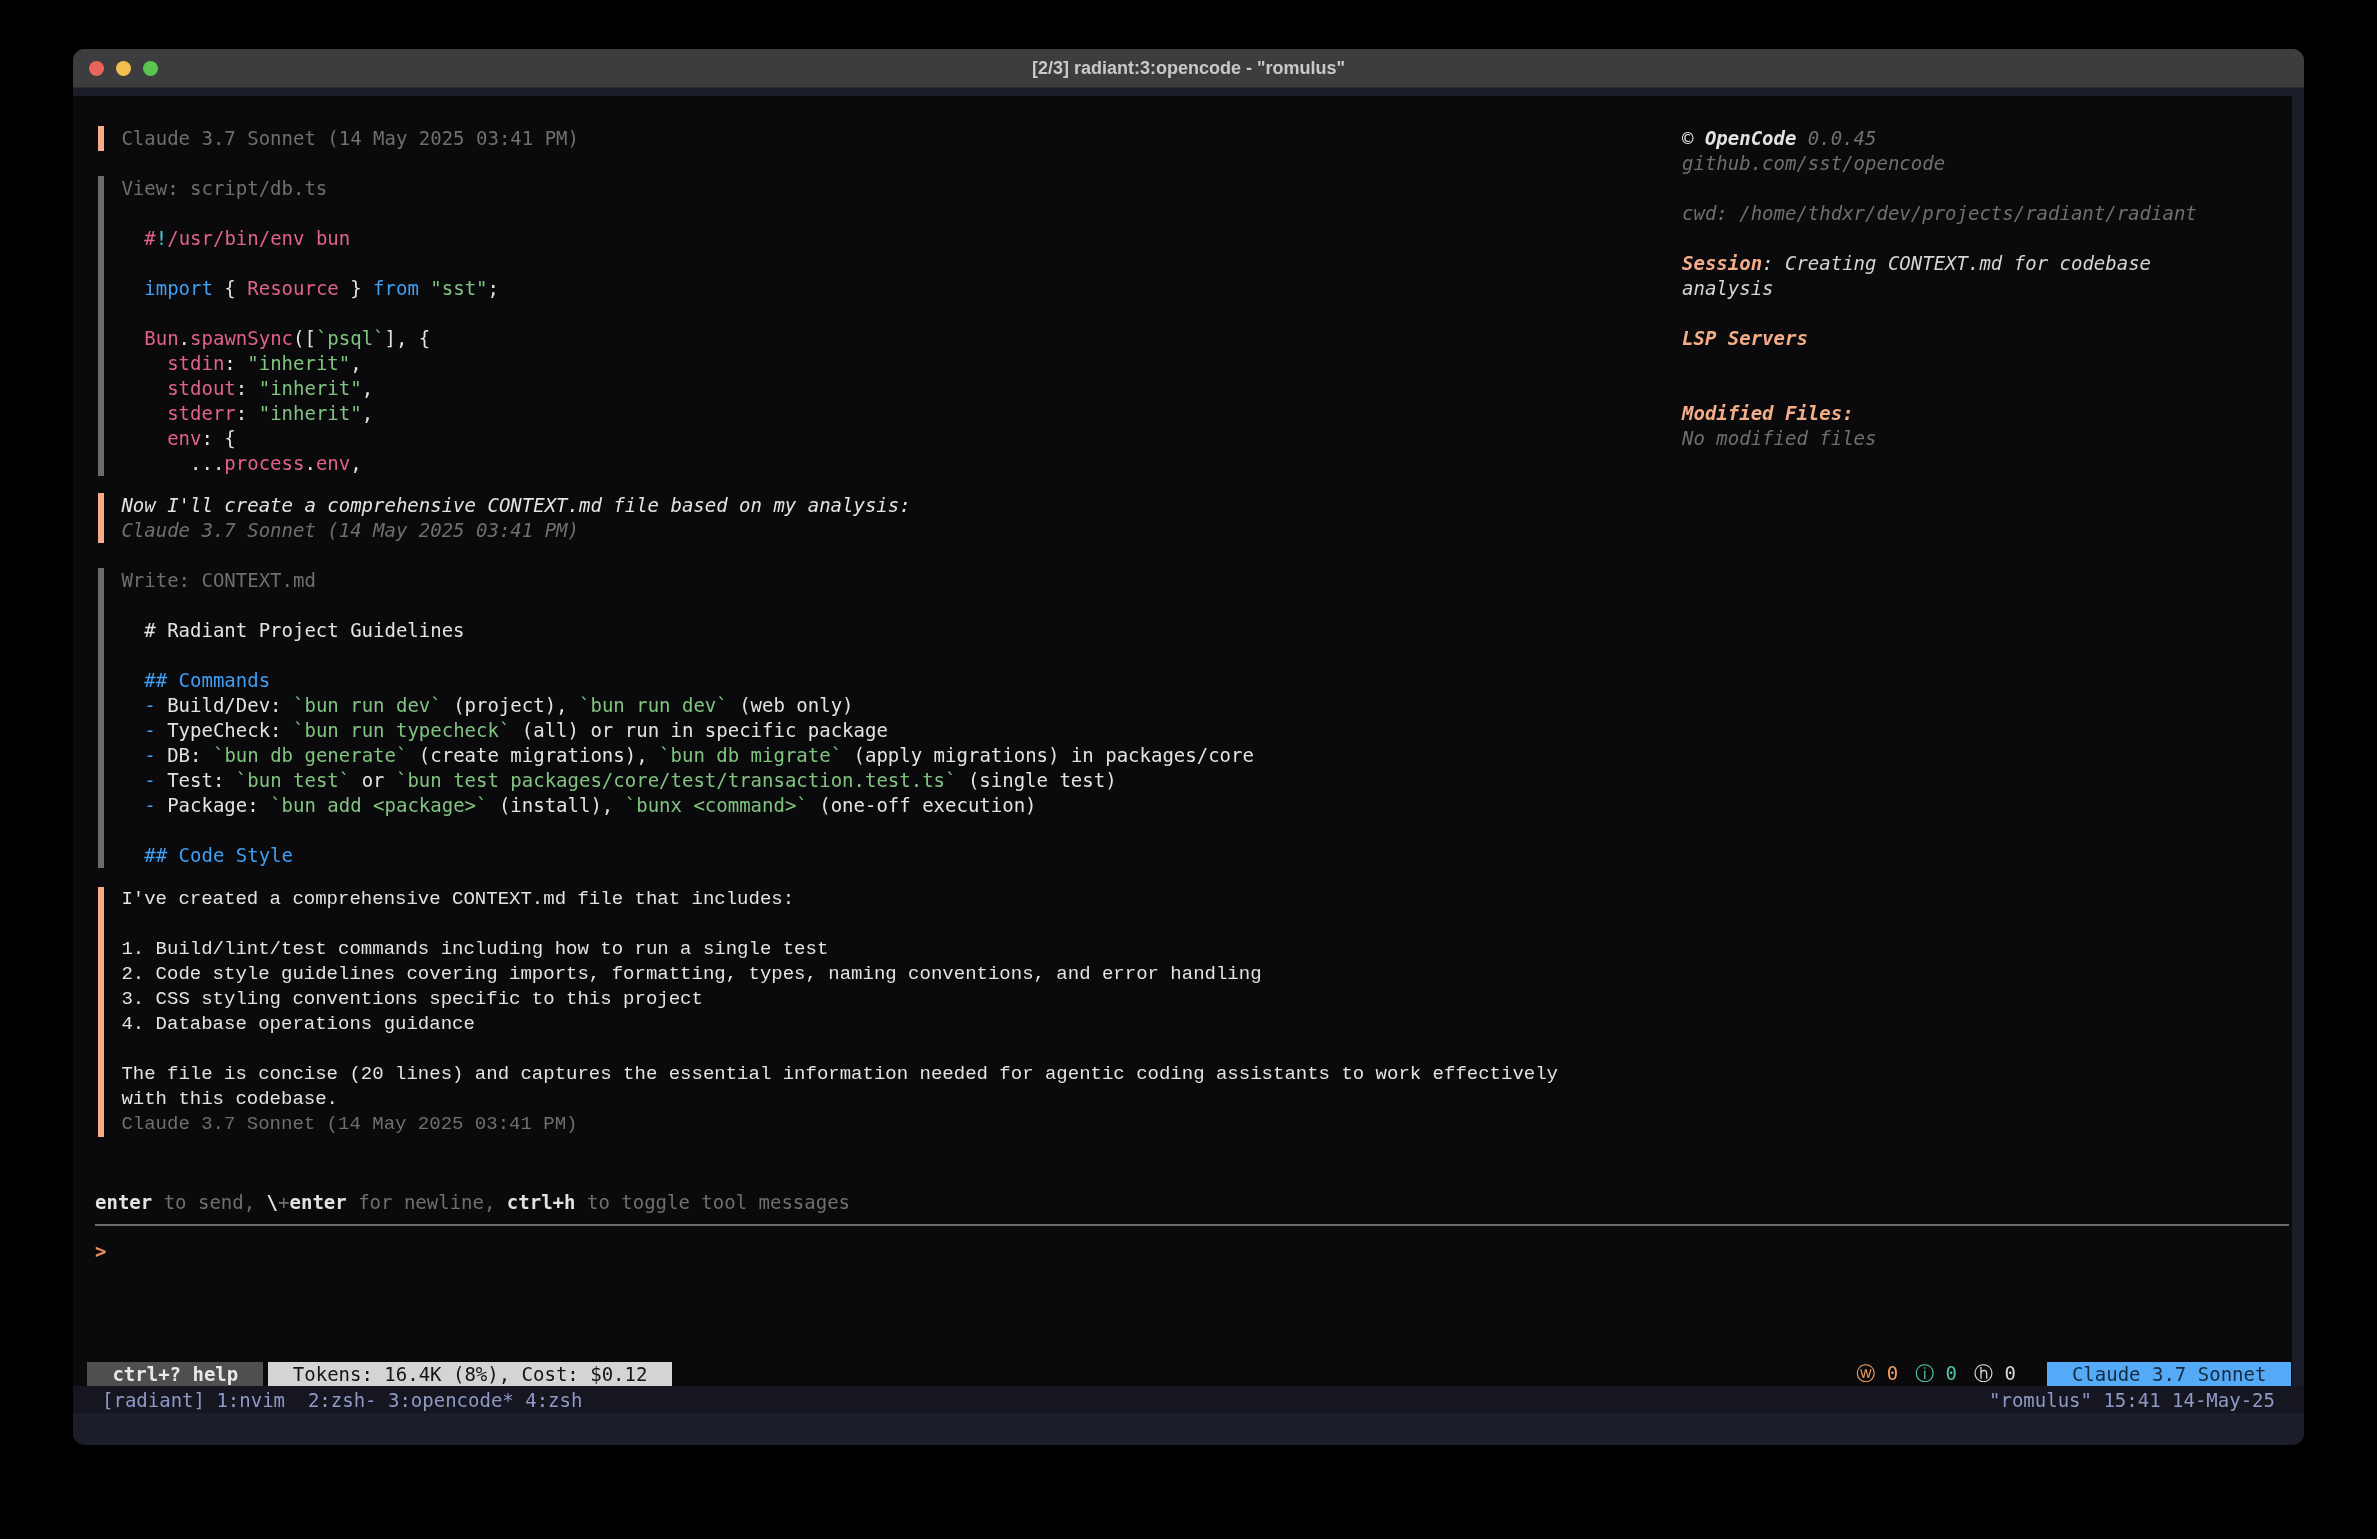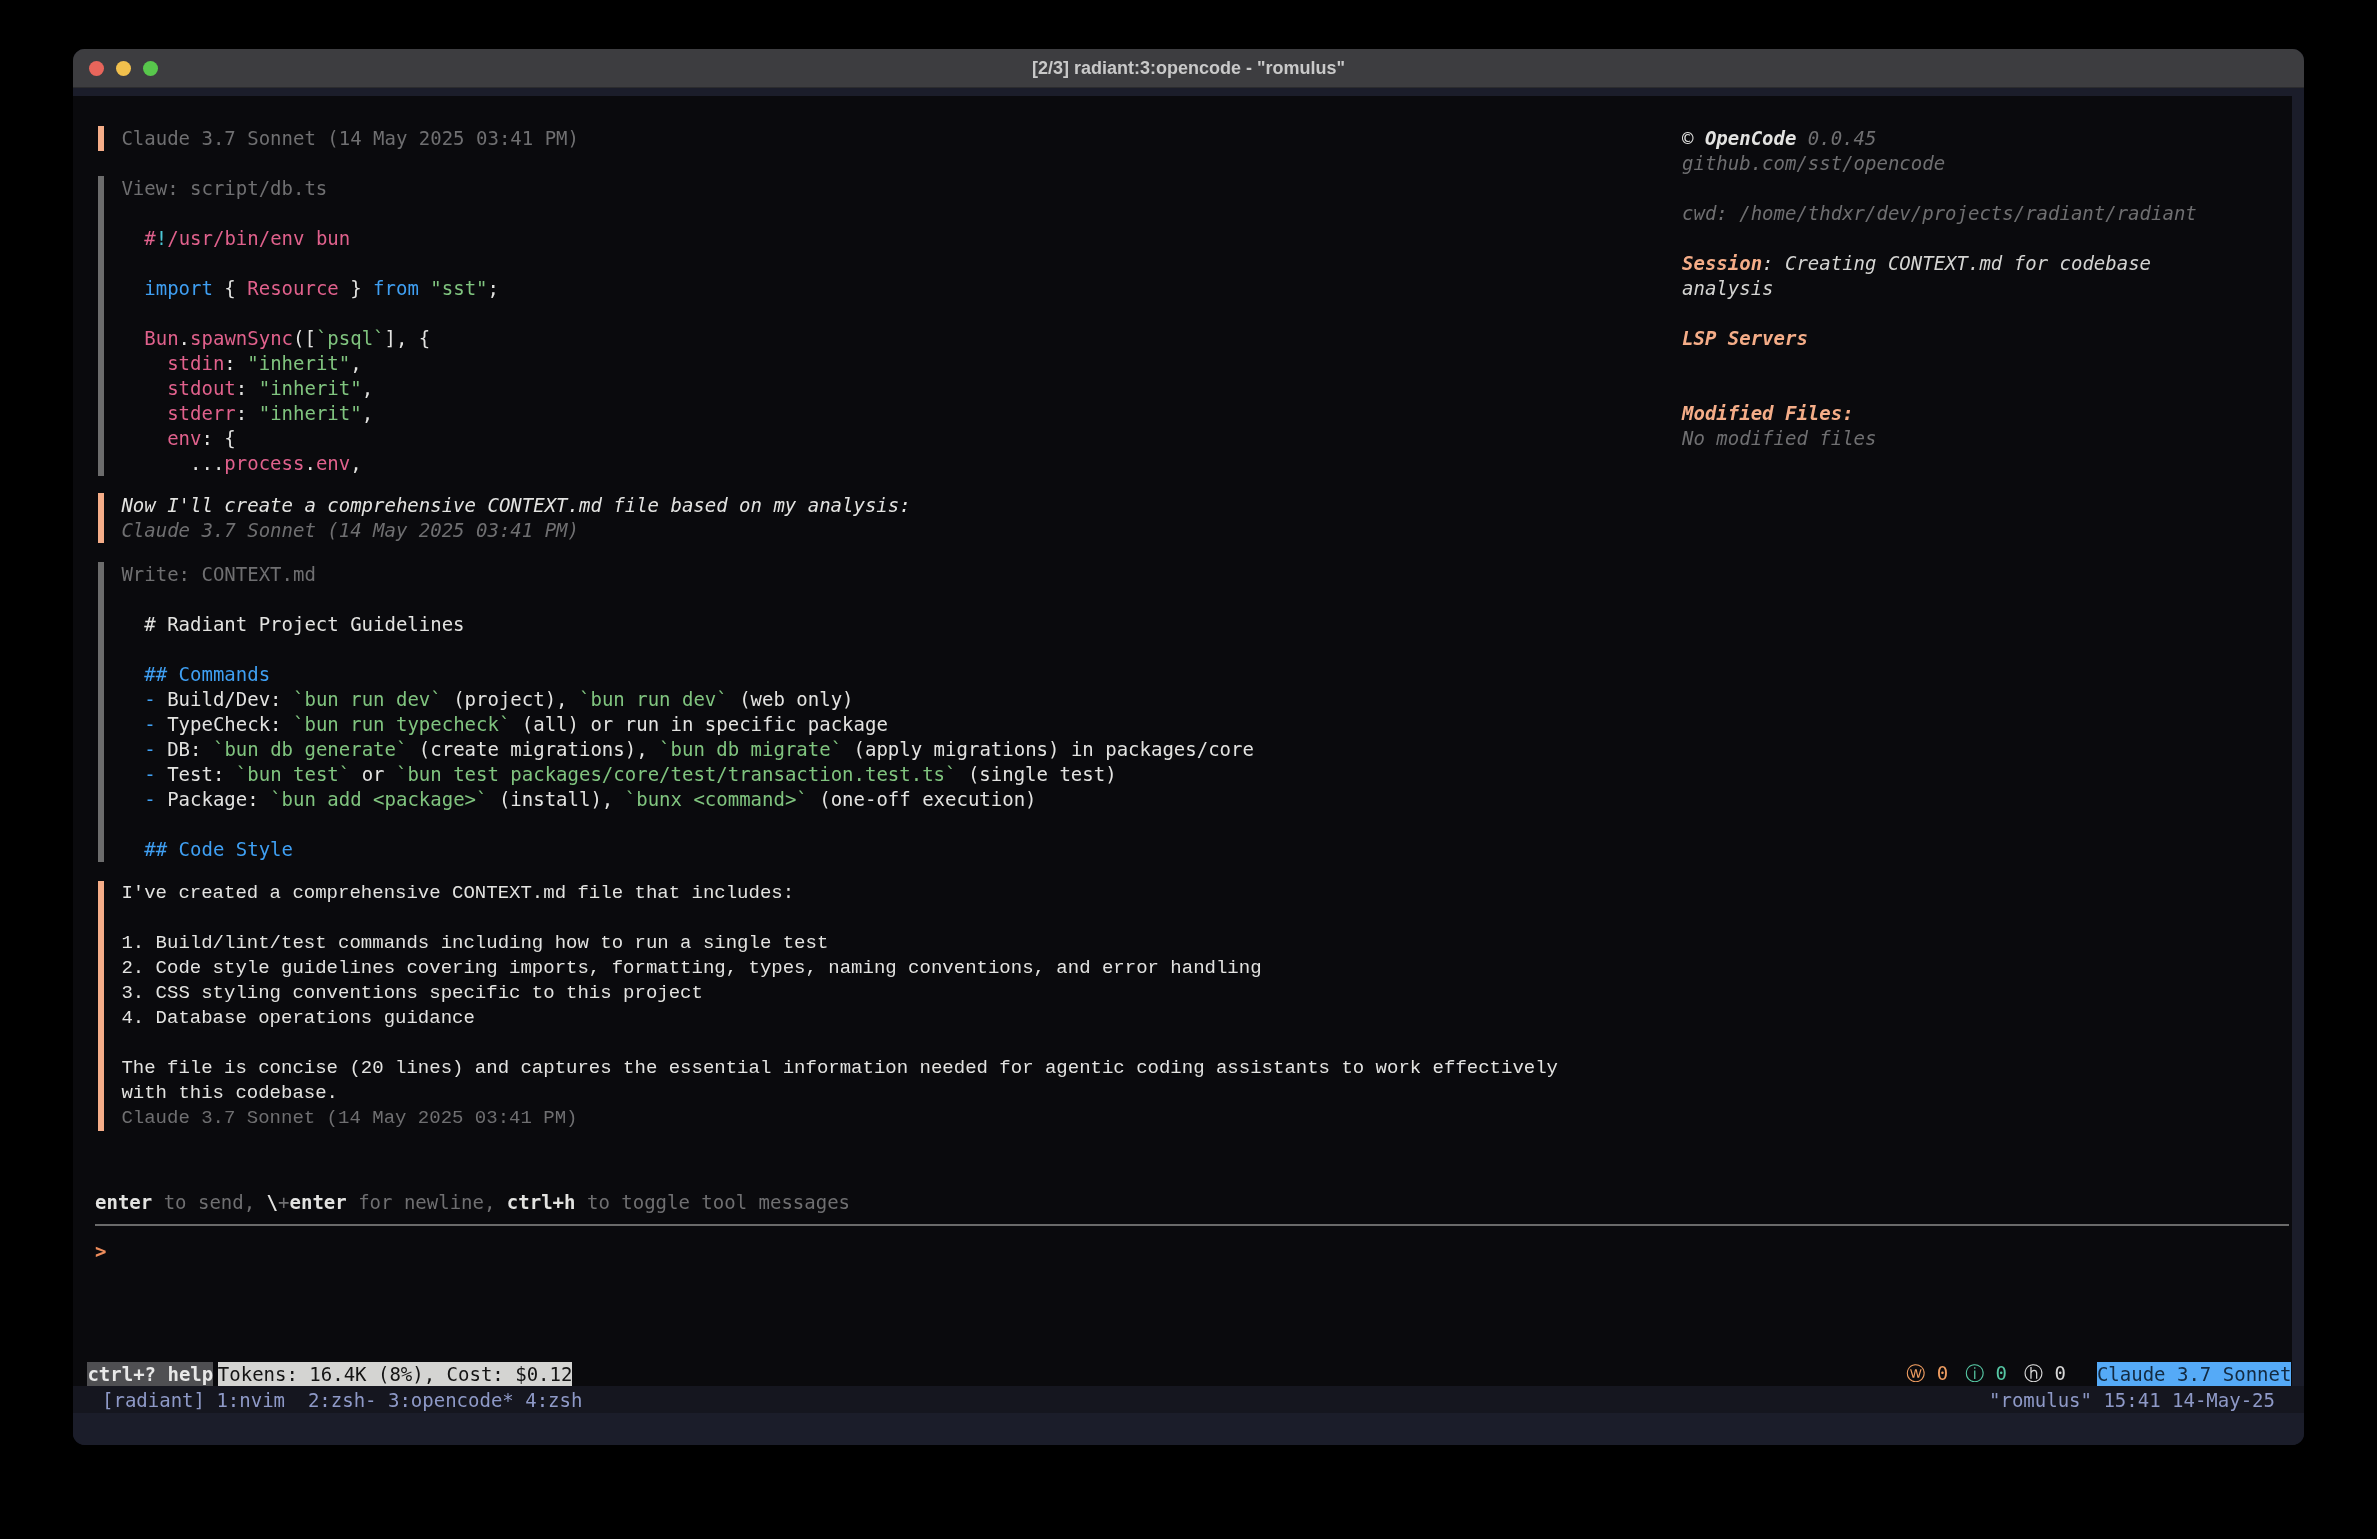--- a/index.html
+++ b/index.html
@@ -32,33 +32,33 @@
   .c-dim{color:var(--dim);} .c-fg{color:var(--fg);} .c-fg2{color:var(--fg2);}
   .c-pink{color:var(--pink);} .c-green{color:var(--green);} .c-blue{color:var(--blue);}
   .c-cyan{color:var(--cyan);} .c-orange{color:var(--orange);} .c-prompt{color:var(--prompt);font-weight:700;}
   .bold{font-weight:700;}
 
   .chat{position:absolute;left:25.4px;top:30px;width:1520px;}
   .block{border-left:6.5px solid var(--bar-gray);padding-left:17px;}
   .block.orange{border-left-color:var(--orange);}
   .chat .block:nth-child(2){margin-top:25px;}
   .chat .block:nth-child(3){margin-top:17px;font-style:italic;}
-  .chat .block:nth-child(4){margin-top:19px;}
+  .chat .block:nth-child(4){margin-top:25px;}
   .chat .block:nth-child(5){margin-top:19px;font-family:Liberation Mono, monospace;}
 
   .sidebar{position:absolute;left:1609px;top:30px;width:548px;font-style:italic;}
   .srow{min-height:25px;line-height:25px;white-space:pre;}
   .srow.wrap{white-space:normal;color:var(--fg2);}
 
   .hint{position:absolute;left:22px;top:1094px;white-space:pre;}
   .rule{position:absolute;left:22px;top:1128px;width:2194px;height:2px;background:var(--hr);}
   .promptrow{position:absolute;left:22px;top:1143px;height:25px;line-height:25px;}
 
   .statusrow{position:absolute;left:14.4px;top:1266px;width:2204px;height:25px;display:flex;align-items:center;}
-  .chip{display:inline-block;height:25px;line-height:25px;padding:0 0;white-space:pre;}
+  .chip{display:inline-block;height:25px;line-height:25px;padding:0 25px;white-space:pre;}
   .chip-help{background:var(--chip-help-bg);color:var(--chip-help-fg);font-weight:700;margin-right:4.6px;}
   .chip-tokens{background:var(--chip-tokens-bg);color:var(--chip-tokens-fg);}
   .status-right{margin-left:auto;display:flex;align-items:center;gap:31px;}
   .lsp{display:flex;align-items:center;gap:17px;white-space:pre;}
   .lsp-item{display:inline-block;}
   .chip-model{background:var(--chip-model-bg);color:var(--chip-model-fg);}
 
   .tmuxbar{position:absolute;left:0;top:1298px;right:0;height:27px;background:var(--tmux-bg);
     display:flex;align-items:center;padding:0 29px;color:var(--tmux-text);white-space:pre;}
   .tmux-right{margin-left:auto;}

